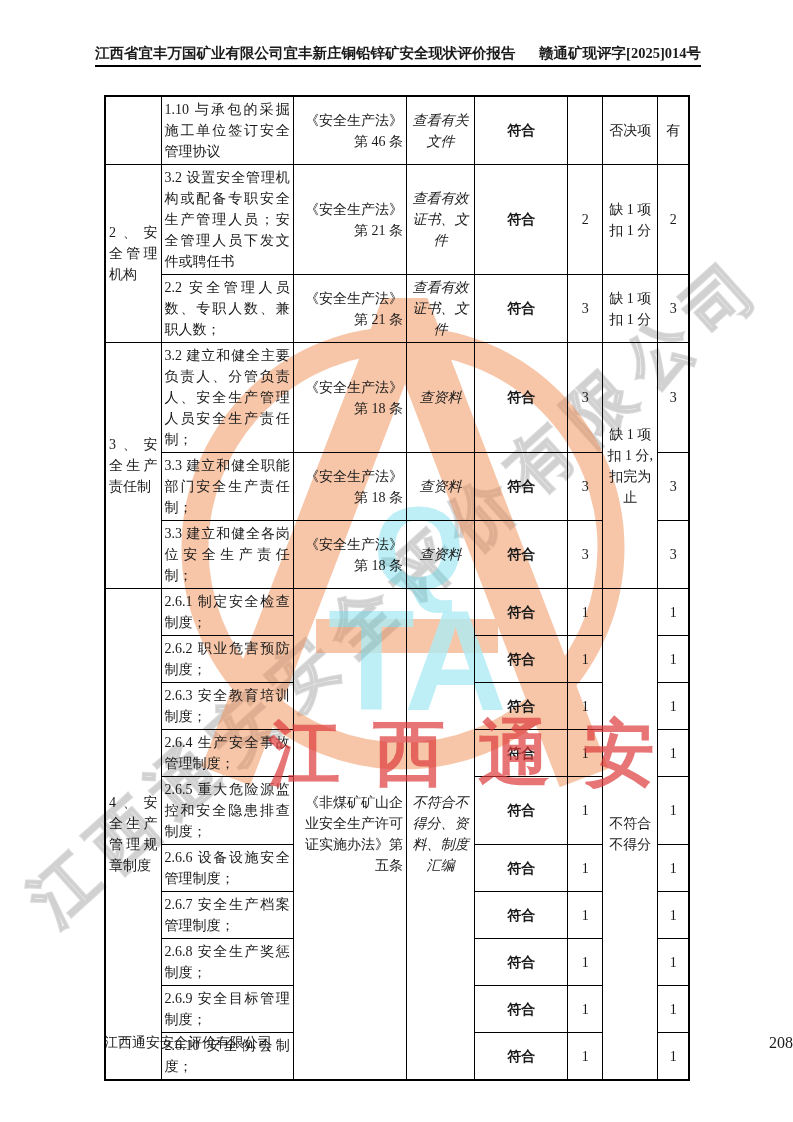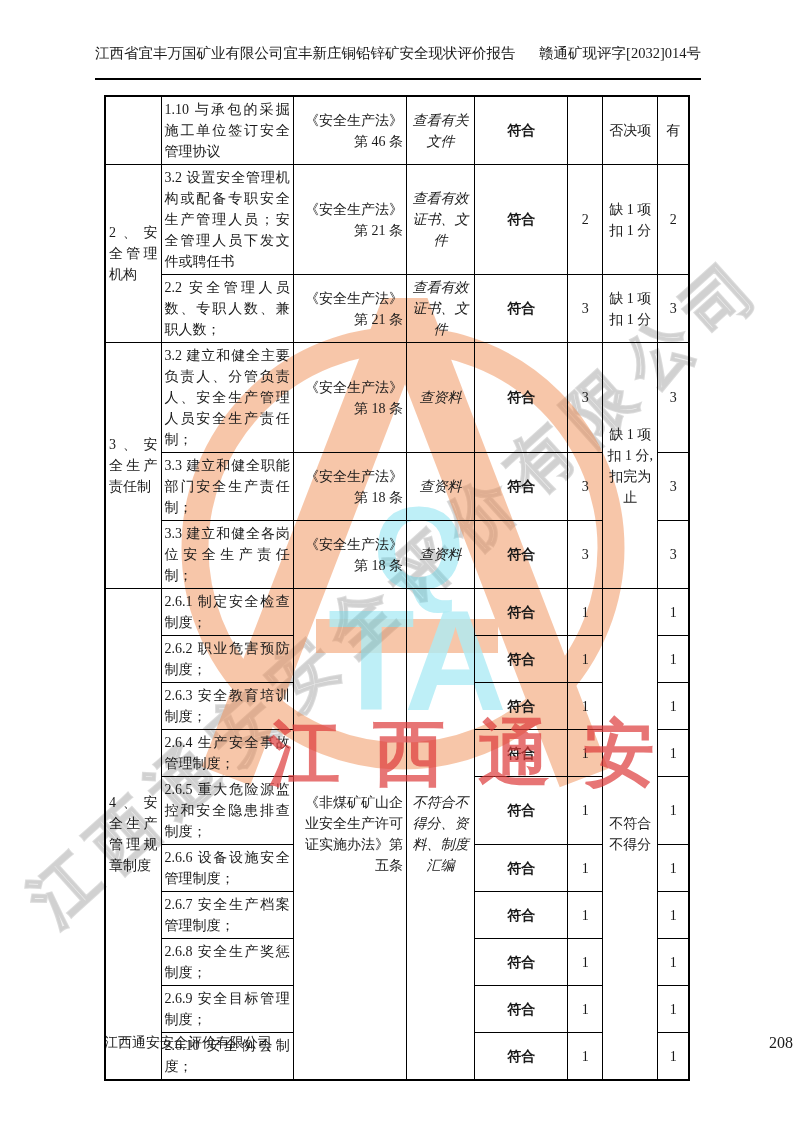--- a/index.html
+++ b/index.html
@@ -4,22 +4,22 @@
 <style>
   html,body{margin:0;padding:0;background:#ffffff;}
   .page{
     position:relative;width:793px;height:1122px;background:#ffffff;overflow:hidden;
     font-family:"Liberation Serif","DejaVu Serif",serif;color:#1a1a1a;
   }
   
   .doc-header{
     position:absolute;left:95px;top:44px;width:606px;
     display:flex;justify-content:space-between;align-items:flex-end;
-    border-bottom:2px solid #000;padding-bottom:15px;
-    font-size:14.5px;font-weight:normal;white-space:nowrap;
+    border-bottom:2px solid #000;padding-bottom:2px;
+    font-size:14.5px;font-weight:bold;white-space:nowrap;
   }
   
   .wm-gray{
     position:absolute;left:50%;top:590px;z-index:0;
     transform:translate(-50%,-50%) rotate(-42deg);
     font-size:66px;font-weight:bold;letter-spacing:14px;white-space:nowrap;
     color:rgba(155,155,155,0.16);
     -webkit-text-stroke:2px rgba(140,140,140,0.30);
     pointer-events:none;
   }
@@ -55,21 +55,21 @@
   .footer-company{position:absolute;left:104px;top:0;}
   .footer-page{position:absolute;left:0;top:0;width:100%;text-align:right;font-size:16px;}
 </style>
 </head>
 <body>
 
 <div class="page">
 
   <div class="doc-header">
     <span>江西省宜丰万国矿业有限公司宜丰新庄铜铅锌矿安全现状评价报告</span>
-    <span>赣通矿现评字[2032]014号</span>
+    <span>赣通矿现评字[2025]014号</span>
   </div>
 
   <div class="wm-gray">江西通安安全评价有限公司</div>
 
   <svg class="wm-logo" width="470" height="492" viewBox="0 0 470 492">
     <circle cx="235" cy="250" r="208" fill="none" stroke="#ef8a4e" stroke-width="27"></circle>
     <path d="M 58 478 L 237 14 L 416 480" fill="none" stroke="#ef8a4e" stroke-width="52" stroke-linejoin="miter"></path>
     <path d="M 148 338 L 330 338" fill="none" stroke="#ef8a4e" stroke-width="34"></path>
     <text x="205" y="292" font-size="118" font-weight="bold" fill="#55d6ea" fill-opacity="0.8" font-family="Liberation Sans, sans-serif">Q</text>
     <text x="160" y="412" font-size="142" font-weight="bold" fill="#55d6ea" fill-opacity="0.8" font-family="Liberation Sans, sans-serif">TA</text>

